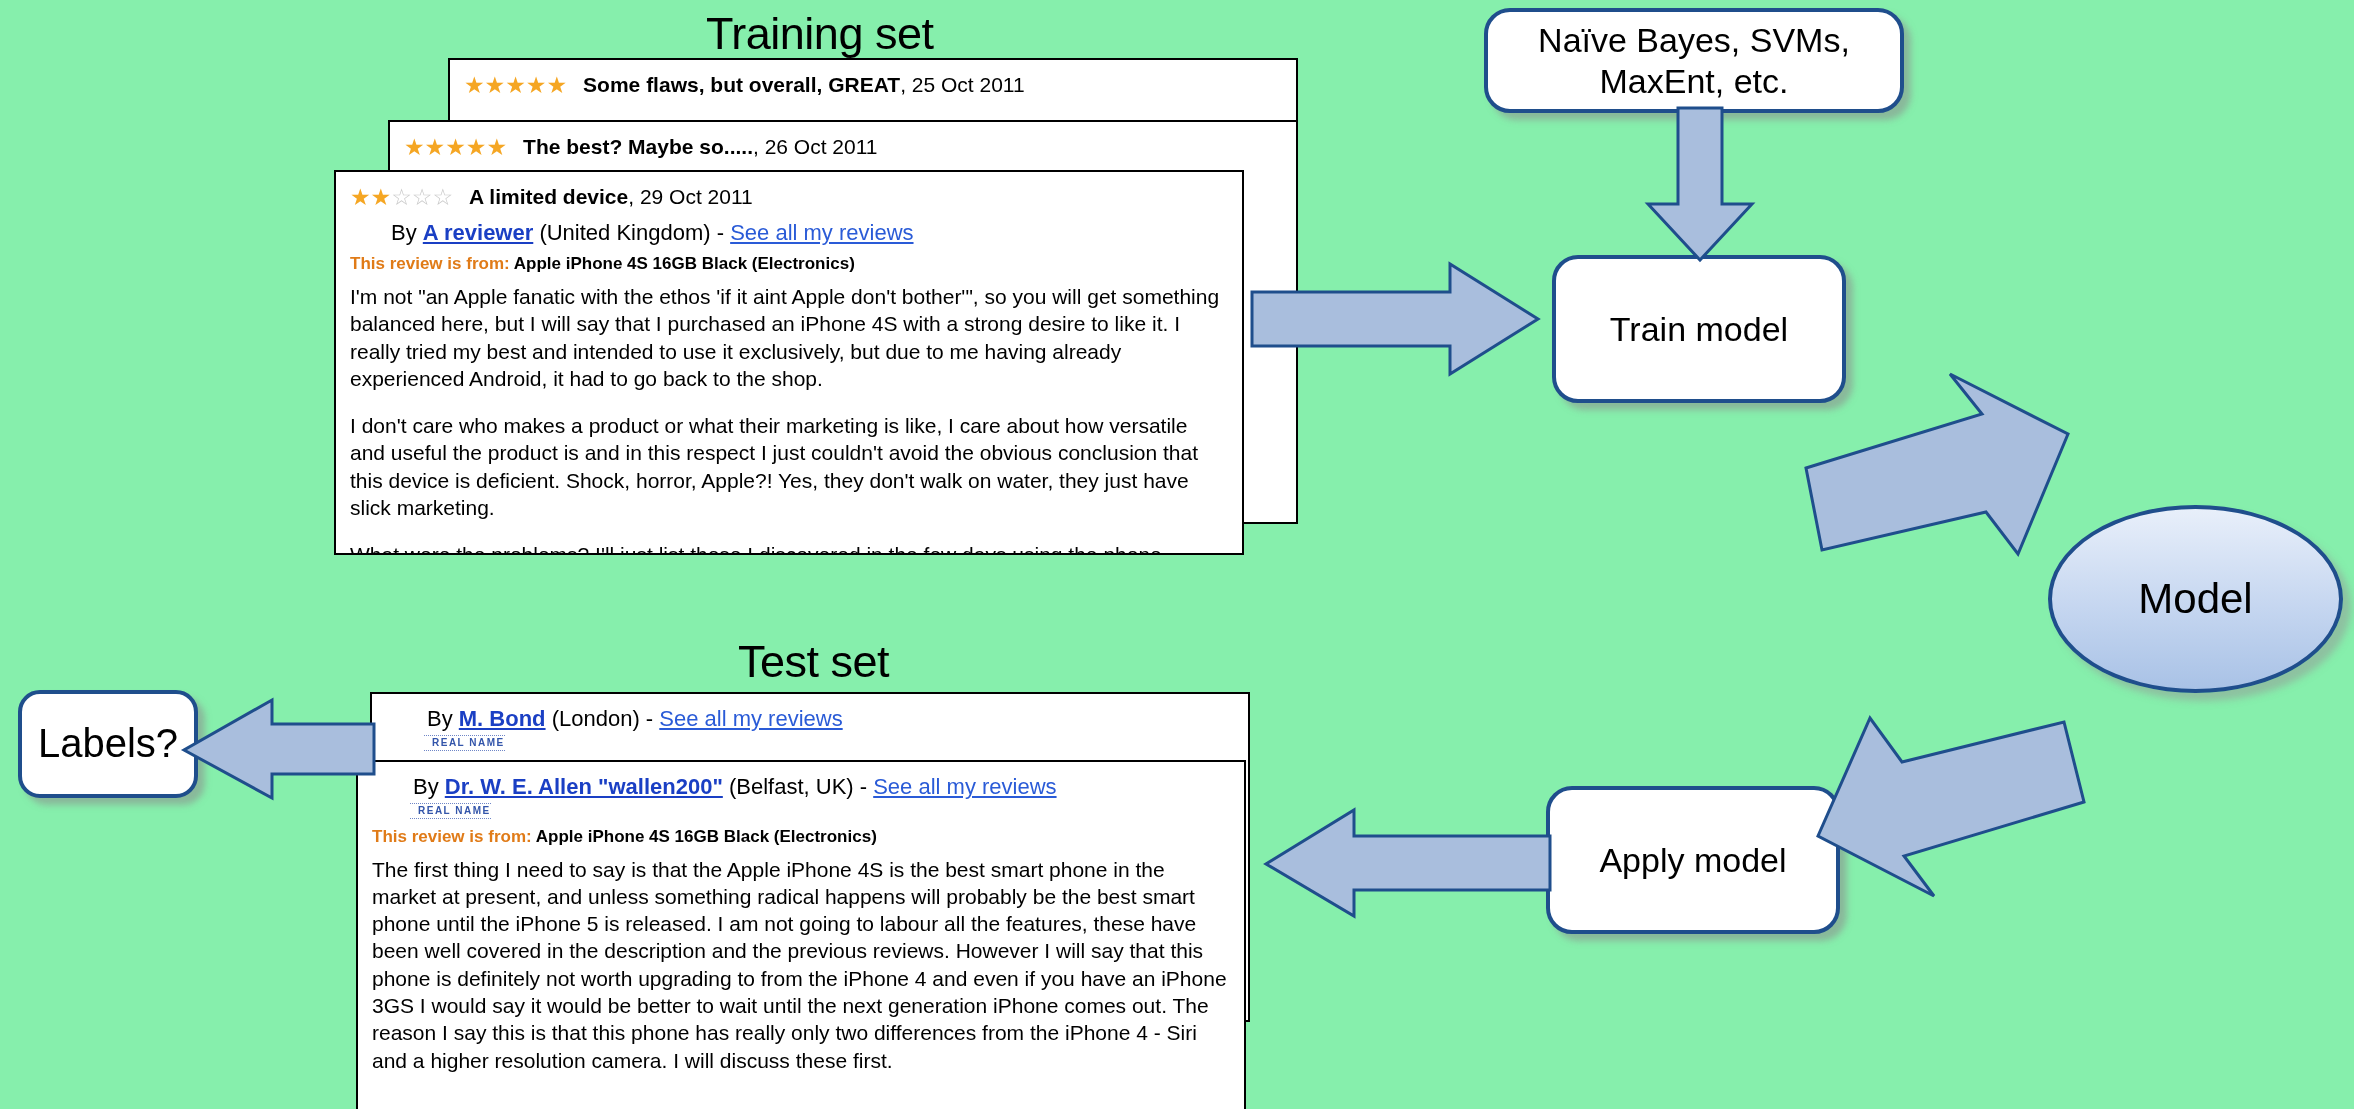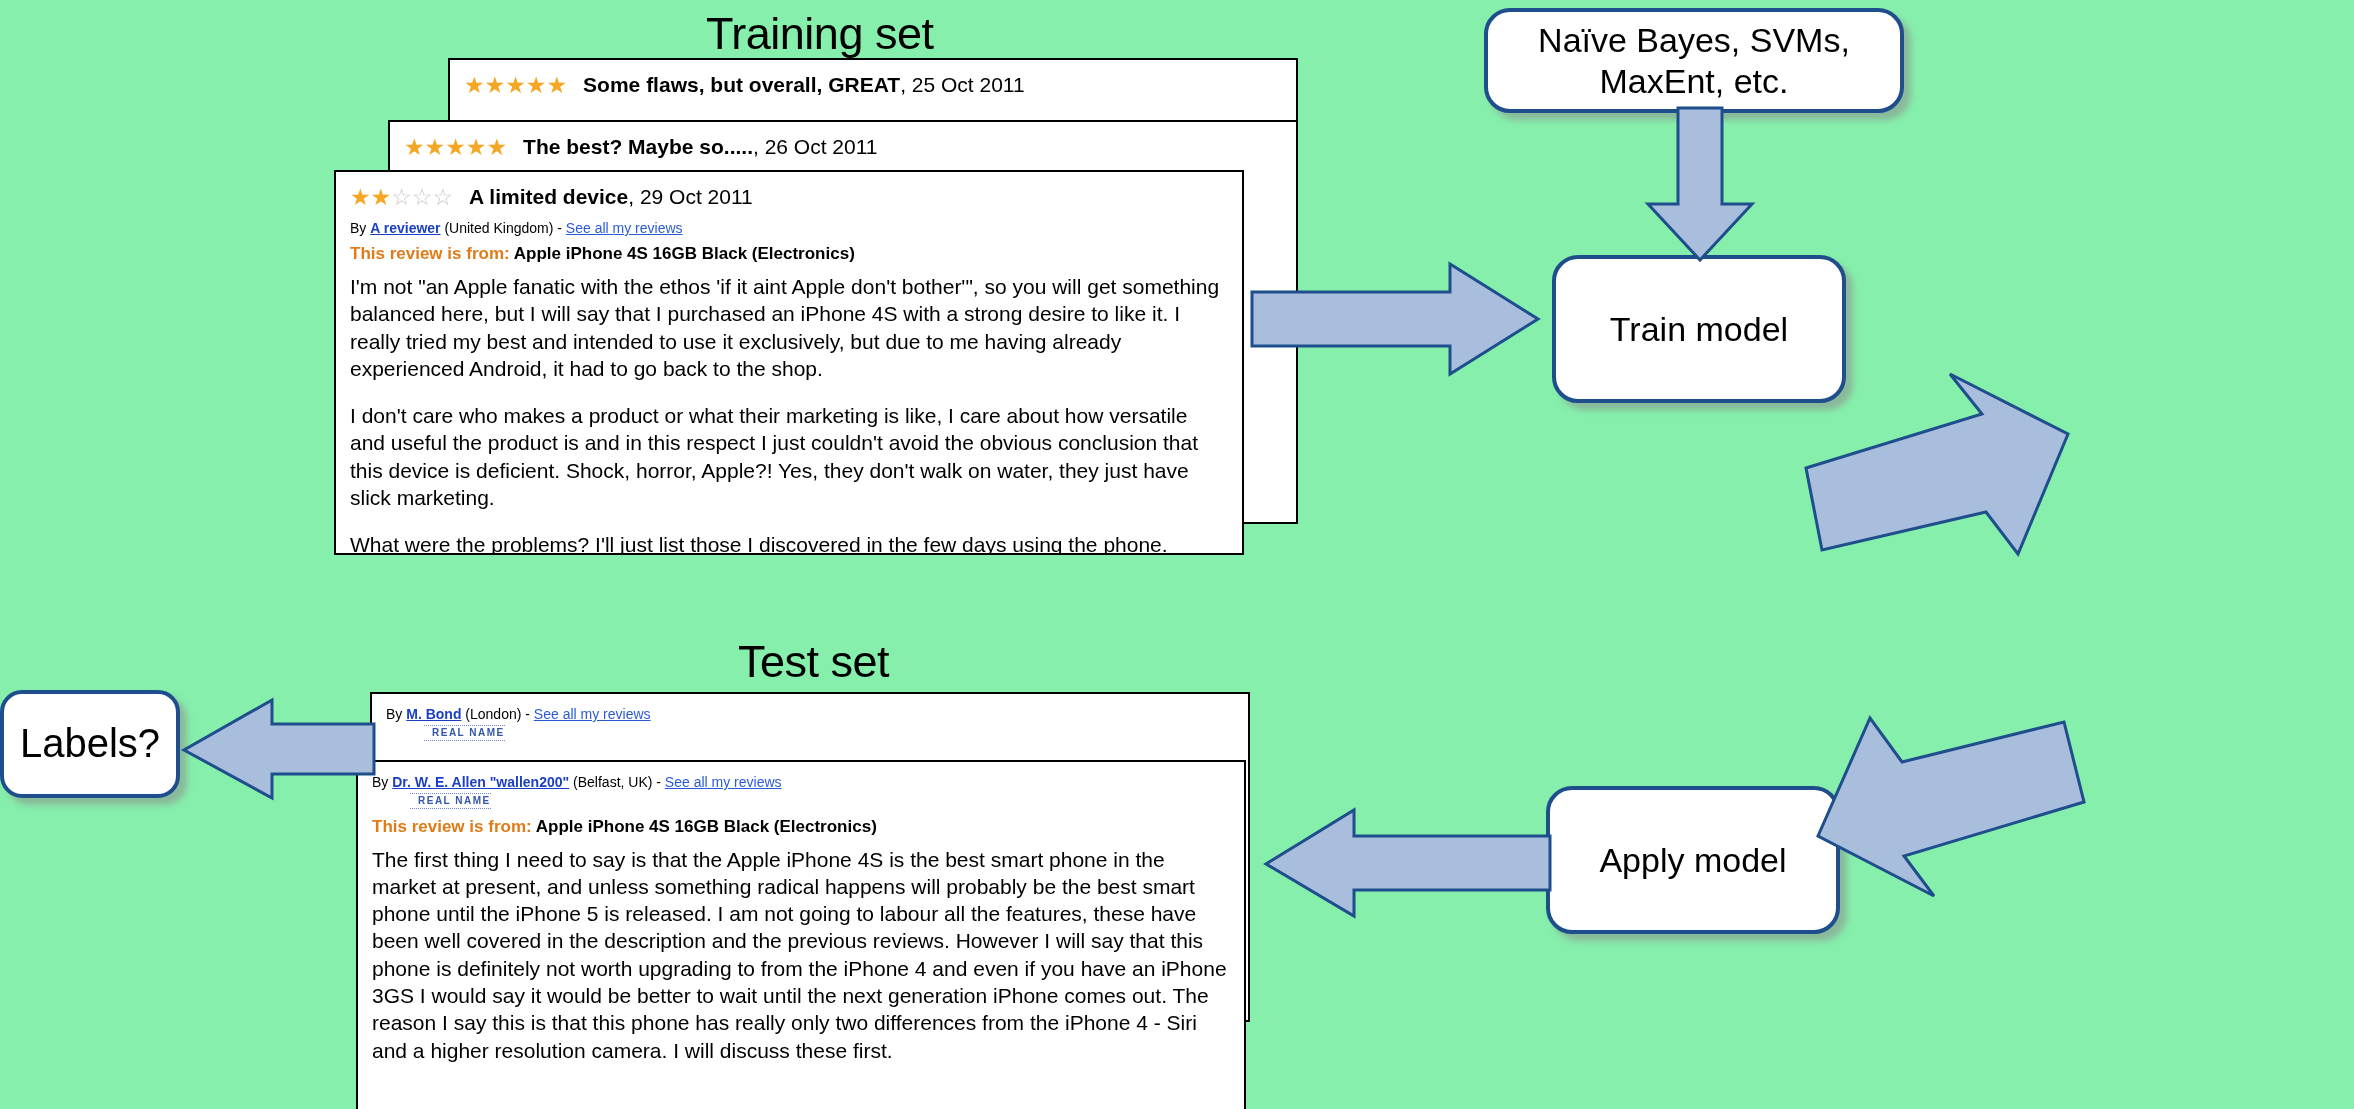--- a/index.html
+++ b/index.html
@@ -50,23 +50,24 @@
     white-space: nowrap;
     padding-top: 4px;
   }
   .rv-stars { letter-spacing: 0px; font-size: 23px; line-height: 1; }
   .star-on  { color: #f5a623; }
   .star-off { color: #c9c9c9; }
   .rv-title-bold { font-weight: bold; font-size: 21px; }
   .rv-date { font-weight: normal; font-size: 21px; }
 
   .rv-by {
-    font-size: 14px;
+    font-size: 22px;
     margin-top: 10px;
     white-space: nowrap;
+    margin-left: 41px;
   }
   .rv-by .link {
     color: #1a3fc4;
     font-weight: bold;
     text-decoration: underline;
   }
   .rv-by .seeall {
     color: #2a5bd7;
     text-decoration: underline;
     font-weight: normal;
@@ -221,24 +222,25 @@
 
   <div class="fc-box" id="box-algorithms" style="left:1484px; top:8px; width:420px; height:105px;">
     <div>
       <div>Naïve Bayes, SVMs,</div>
       <div>MaxEnt, etc.</div>
     </div>
   </div>
 
   <div class="fc-box" id="box-train" style="left:1552px; top:255px; width:294px; height:148px;">Train model</div>
 
+  <div class="fc-ellipse" id="node-model" style="left:2048px; top:505px; width:295px; height:188px;">Model</div>
 
   <div class="fc-box" id="box-apply" style="left:1546px; top:786px; width:294px; height:148px;">Apply model</div>
 
-  <div class="fc-box" id="box-labels" style="left:0; top:690px; width:180px; height:108px; font-size:40px; border-radius:22px;">Labels?</div>
+  <div class="fc-box" id="box-labels" style="left:18px; top:690px; width:180px; height:108px; font-size:40px; border-radius:22px;">Labels?</div>
 
   <div class="arrow-wrap" style="left:1648px; top:108px;">
     <svg width="104" height="156" viewBox="0 0 104 156">
       <polygon points="30,0 74,0 74,96 104,96 52,152 0,96 30,96" fill="#a9bedd" stroke="#1f4e8c" stroke-width="3"></polygon>
     </svg>
   </div>
 
   <div class="arrow-wrap" style="left:1252px; top:264px;">
     <svg width="288" height="112" viewBox="0 0 288 112">
       <polygon points="0,28 198,28 198,0 286,55 198,110 198,82 0,82" fill="#a9bedd" stroke="#1f4e8c" stroke-width="3"></polygon>

